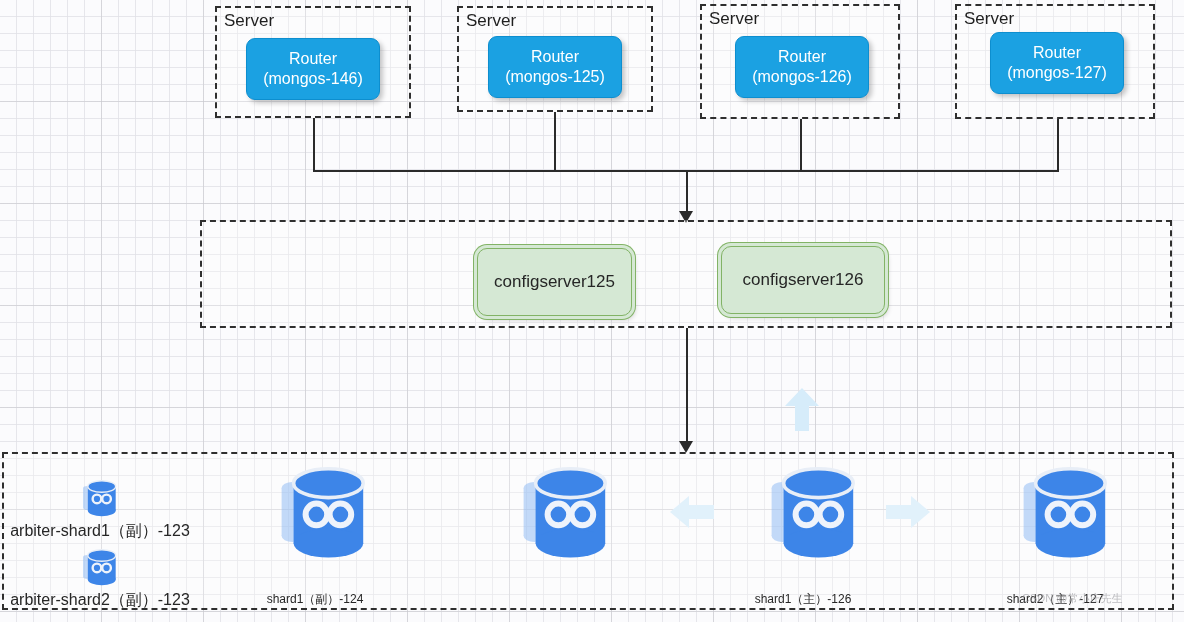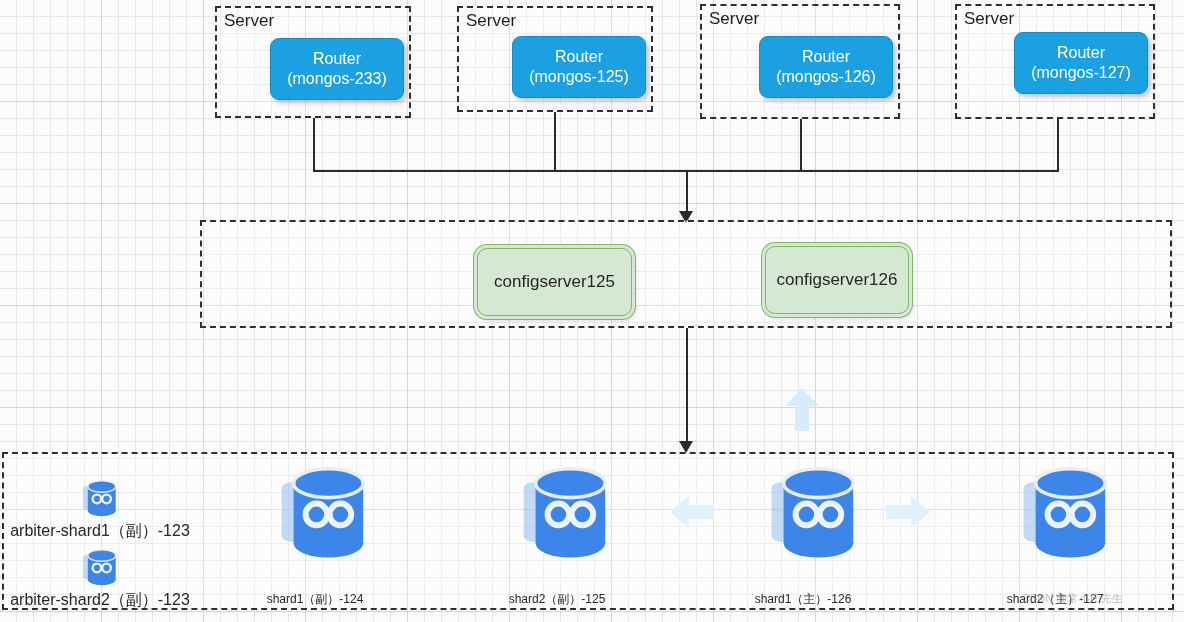--- a/index.html
+++ b/index.html
@@ -47,21 +47,20 @@
     border-radius: 9px;
     color: #ffffff;
     font-size: 16px;
     line-height: 1.28;
     text-align: center;
     display: flex;
     align-items: center;
     justify-content: center;
     box-shadow: 3px 3px 5px rgba(0,0,0,0.22);
     box-sizing: border-box;
-    margin-left: 24px;
   }
 
   
   .configsvr {
     position: absolute;
     background: #d5e8d4;
     border: 1px solid #82b366;
     border-radius: 10px;
     box-shadow: 0 0 0 3px #d5e8d4, 0 0 0 4px #82b366, 3px 4px 5px rgba(0,0,0,0.18);
     color: #262626;
@@ -116,21 +115,21 @@
 <body>
 
 <div id="canvas">
 
   <div class="dashed-box" style="left:215px; top:6px; width:196px; height:112px;">
     <span class="server-label">Server</span>
   </div>
   <div class="router" style="left:246px; top:38px; width:134px; height:62px;">
     <div>
       <div>Router</div>
-      <div>(mongos-233)</div>
+      <div>(mongos-146)</div>
     </div>
   </div>
 
   <div class="dashed-box" style="left:457px; top:6px; width:196px; height:106px;">
     <span class="server-label">Server</span>
   </div>
   <div class="router" style="left:488px; top:36px; width:134px; height:62px;">
     <div>
       <div>Router</div>
       <div>(mongos-125)</div>
@@ -162,21 +161,21 @@
   <div class="edge-v" style="left:800px; top:119px; height:53px;"></div>
   <div class="edge-v" style="left:1057px; top:119px; height:53px;"></div>
   <div class="edge-h" style="left:313px; top:170px; width:746px;"></div>
   <div class="edge-v" style="left:686px; top:170px; height:46px;"></div>
   <div class="arrow-down" style="left:679px; top:211px;"></div>
 
   <div class="dashed-box" style="left:200px; top:220px; width:972px; height:108px;"></div>
   <div class="configsvr" style="left:477px; top:248px; width:155px; height:68px;">
     <span>configserver125</span>
   </div>
-  <div class="configsvr" style="left:721px; top:246px; width:144px; height:68px;margin-left:44px;">
+  <div class="configsvr" style="left:721px; top:246px; width:164px; height:68px;">
     <span>configserver126</span>
   </div>
 
   <div class="edge-v" style="left:686px; top:328px; height:118px;"></div>
   <div class="arrow-down" style="left:679px; top:441px;"></div>
 
   <div class="sync-arrow" style="left:782px; top:386px;">
     <svg width="40" height="46" viewBox="0 0 40 46">
       <path d="M20 2 L37 20 L27 20 L27 45 L13 45 L13 20 L3 20 Z" fill="#d6ecfa"></path>
     </svg>
@@ -273,21 +272,20 @@
       <ellipse cx="62" cy="26" rx="29" ry="12" fill="#3d85e8"></ellipse>
       <rect x="33" y="26" width="58" height="50" fill="#3d85e8"></rect>
       <ellipse cx="62" cy="76" rx="29" ry="12" fill="#3d85e8"></ellipse>
       <ellipse cx="62" cy="26" rx="29" ry="12" fill="none" stroke="#e8eef7" stroke-width="3"></ellipse>
       <g fill="none" stroke="#eef3fb" stroke-width="5">
         <circle cx="52" cy="52" r="9"></circle>
         <circle cx="72" cy="52" r="9"></circle>
       </g>
     </svg>
   </div>
-  <div class="db-label" style="left:457px; top:591px; width:200px;">shard2（副）-125</div>
 
   <div class="db-node" style="left:744px; top:452px;">
     <svg width="120" height="120" viewBox="0 0 100 100">
       <g opacity="0.55" fill="#93bdf5">
         <ellipse cx="32" cy="30" rx="9" ry="5"></ellipse>
         <rect x="23" y="30" width="18" height="40"></rect>
         <ellipse cx="32" cy="70" rx="9" ry="5"></ellipse>
         <ellipse cx="44" cy="26" rx="9" ry="5"></ellipse>
         <rect x="35" y="26" width="18" height="46"></rect>
         <ellipse cx="44" cy="72" rx="9" ry="5"></ellipse>

